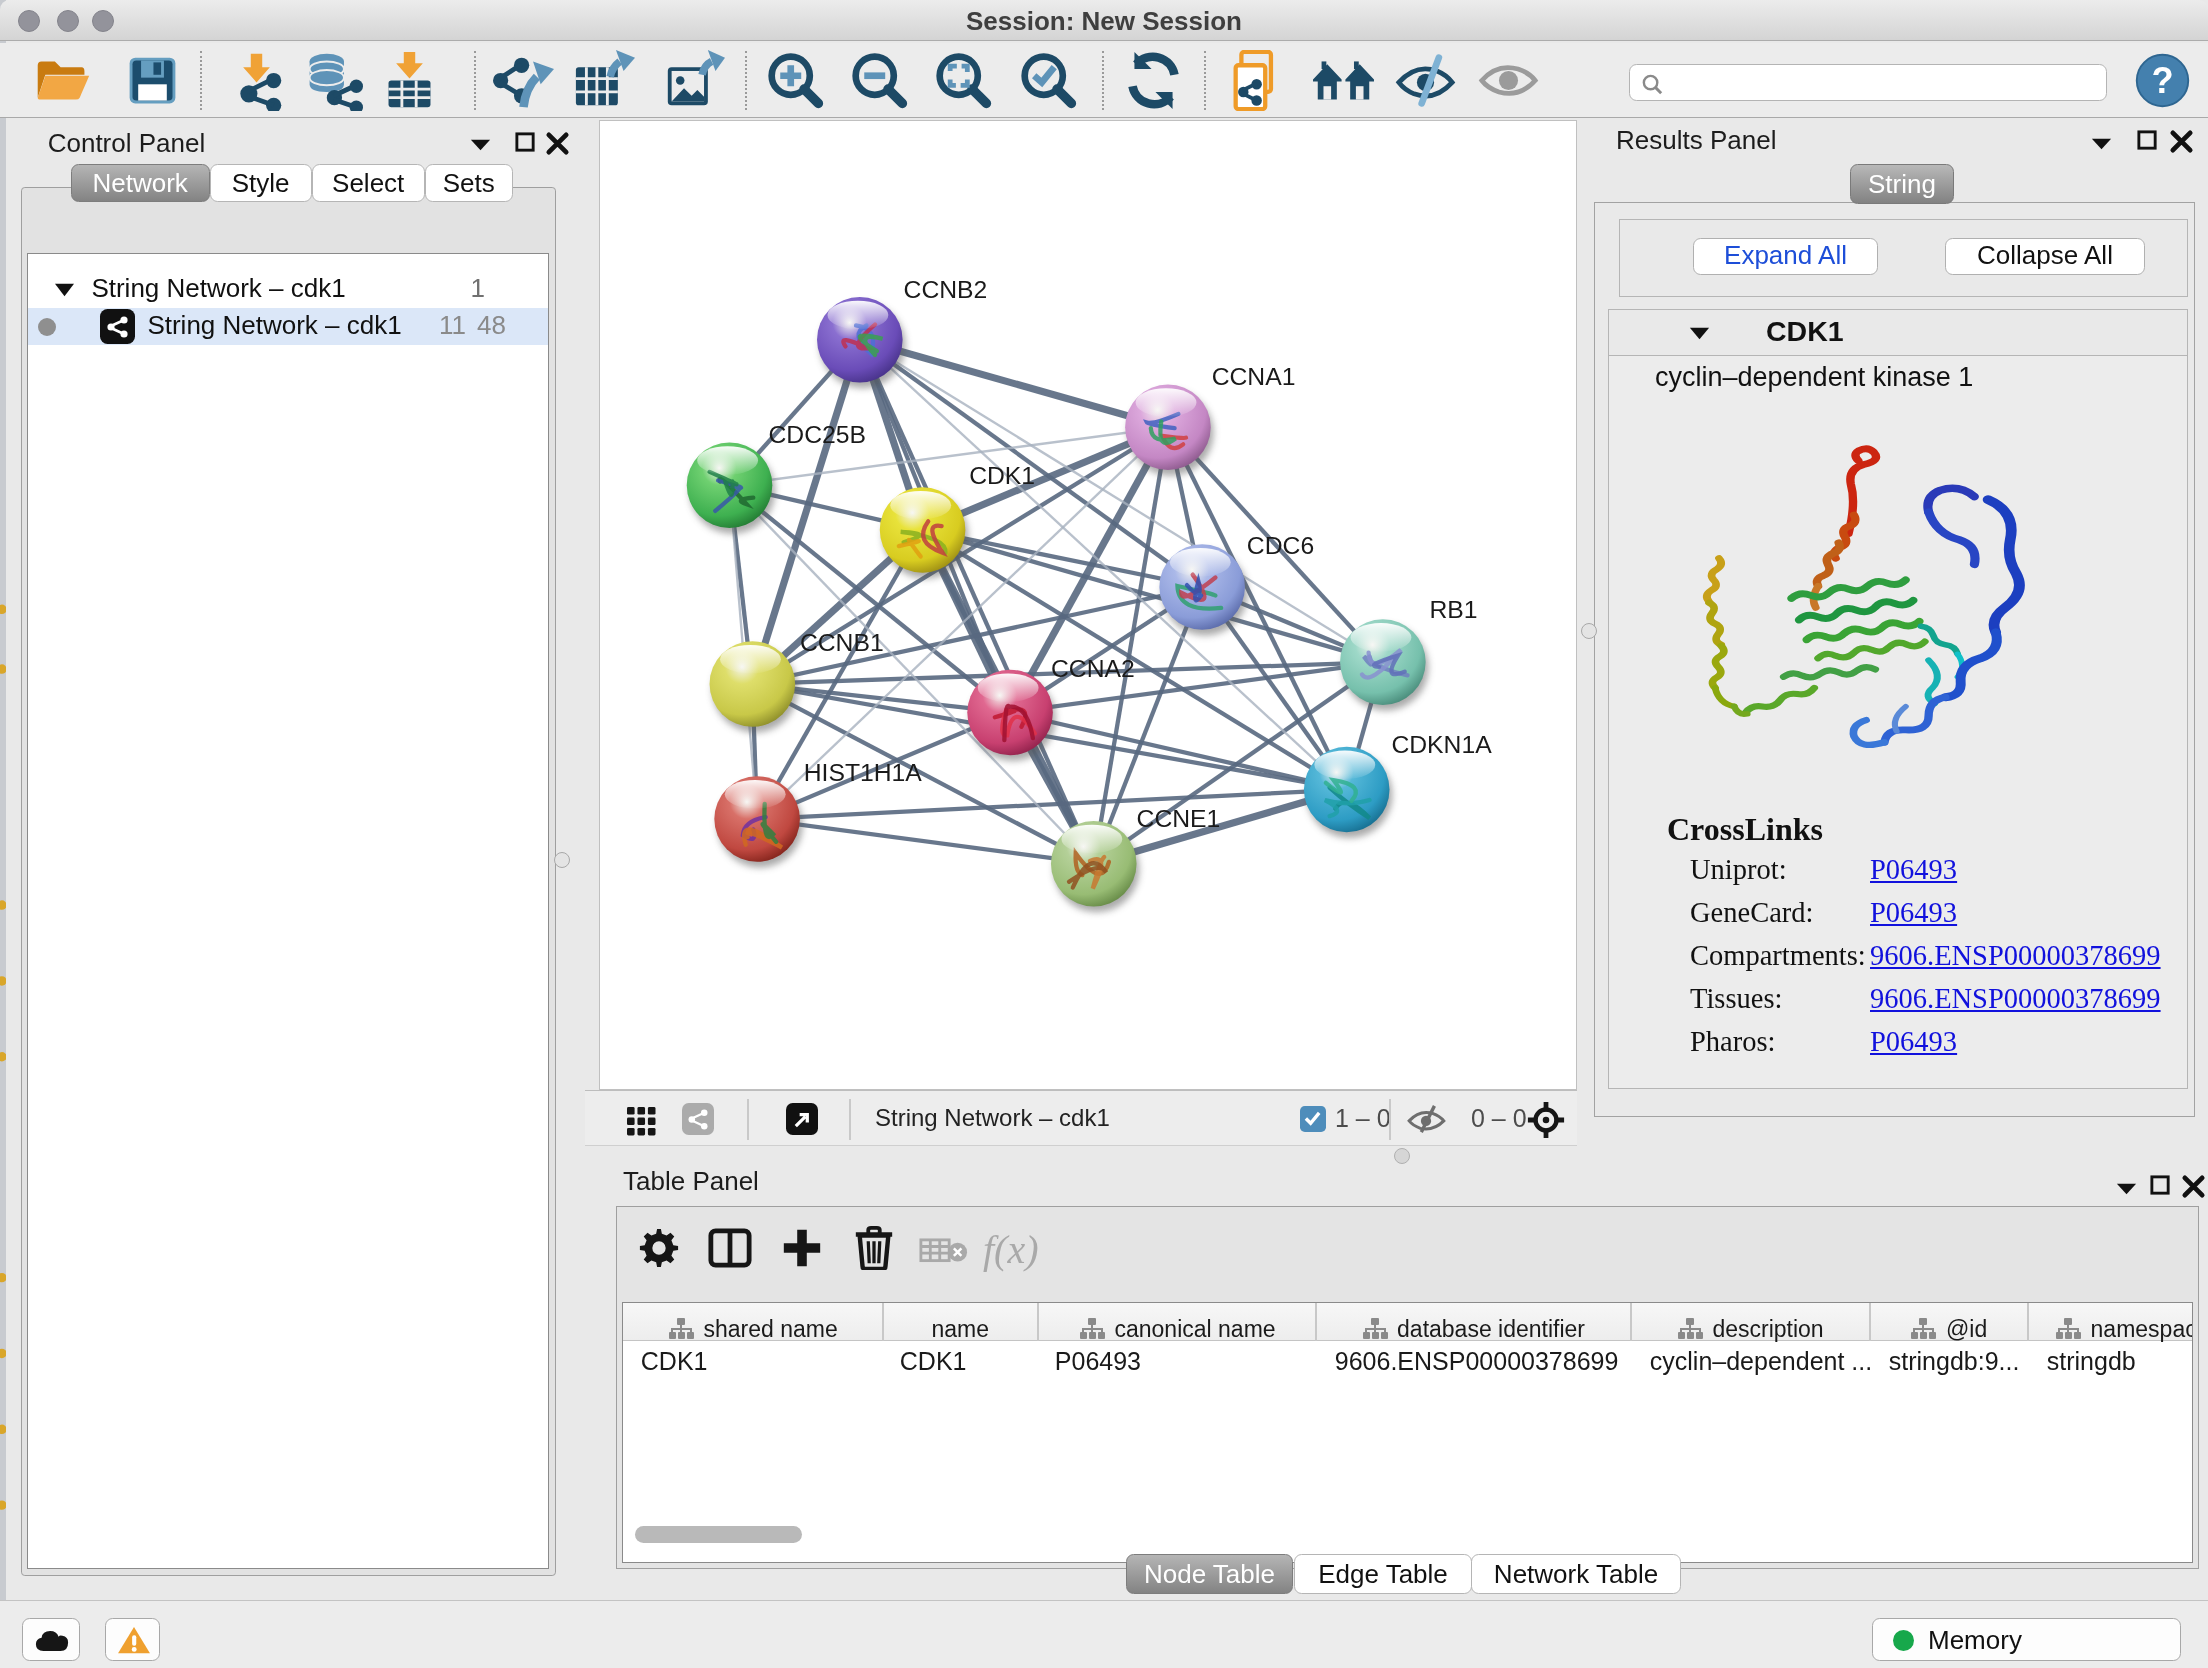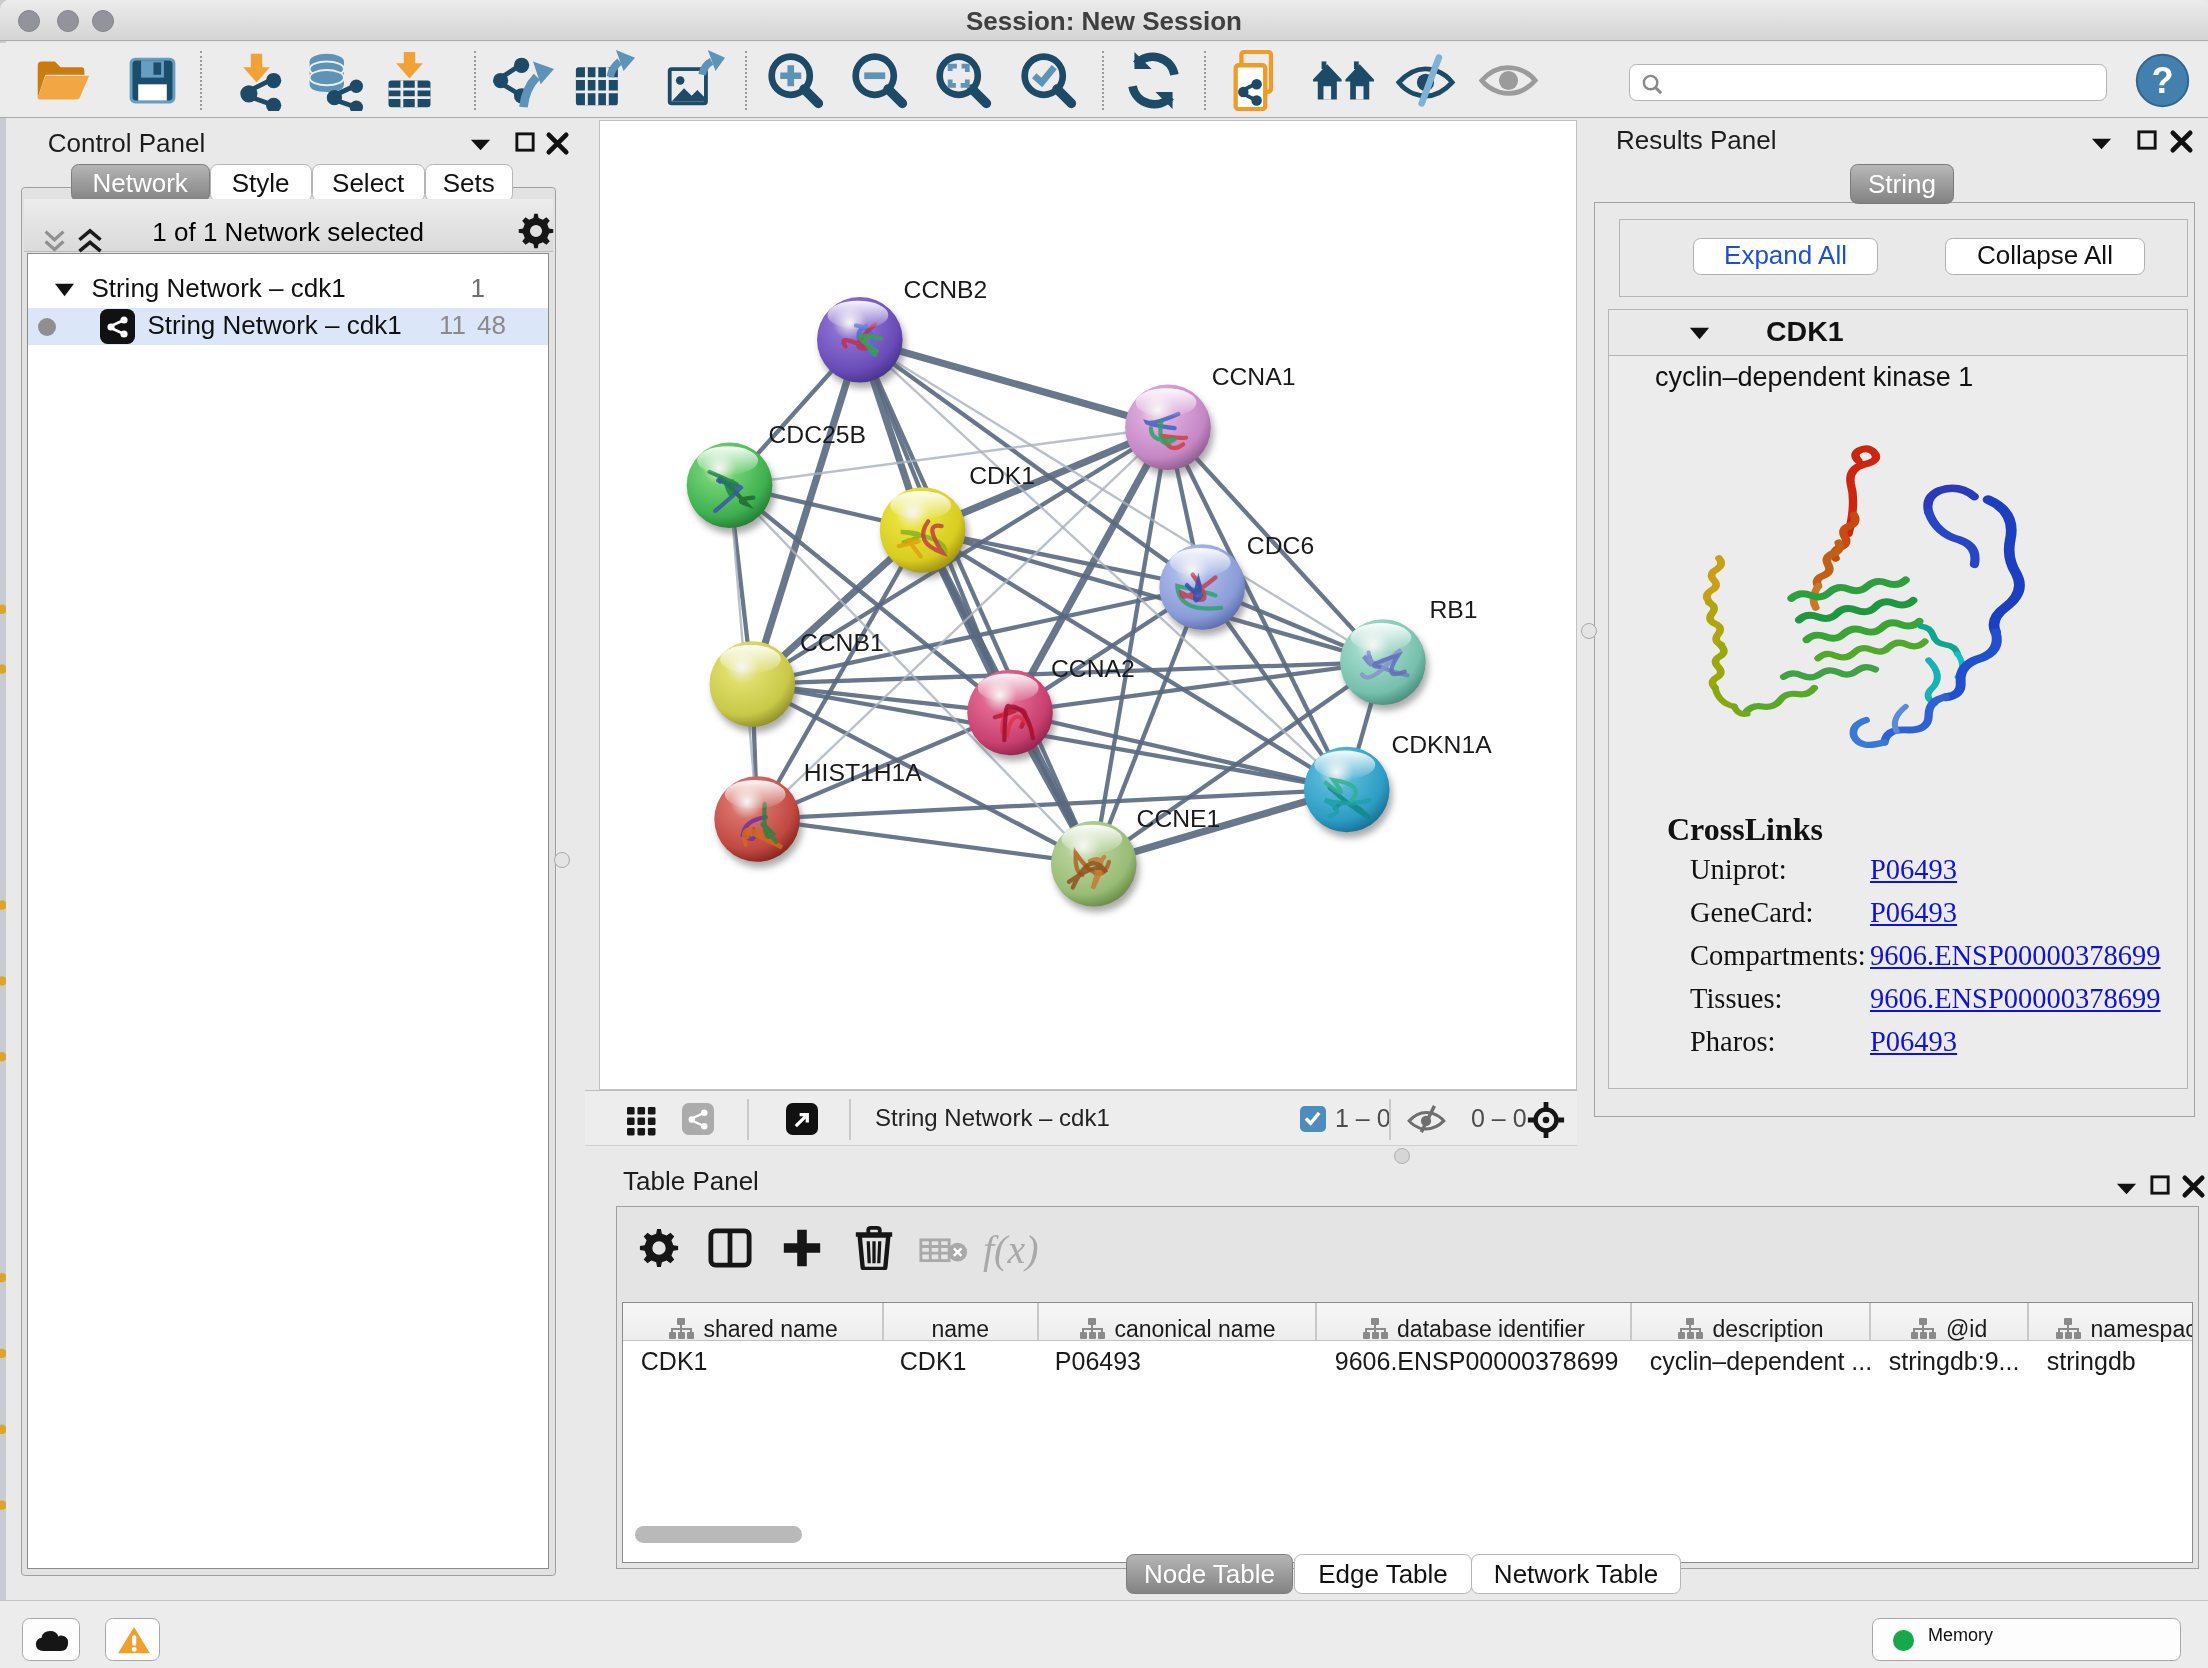--- a/index.html
+++ b/index.html
@@ -235,32 +235,20 @@
       <rect x="3" y="3" width="17" height="17" fill="none" stroke="#111" stroke-width="3"></rect>
     </svg>
   <svg class="abs" style="left:539px;top:10.5px" width="25" height="25" viewBox="0 0 26 26">
       <path d="M4 4 L22 22 M22 4 L4 22" stroke="#111" stroke-width="5" stroke-linecap="round"></path>
     </svg>
   <div id="cp-sub">
     <div class="tabbtn tabsel" style="left:49px;width:139px;">Network</div>
     <div class="tabbtn" style="left:188px;width:102px;">Style</div>
     <div class="tabbtn" style="left:290px;width:113px;">Select</div>
     <div class="tabbtn" style="left:403px;width:88px;">Sets</div>
-    <div id="cp-head">
-      <svg class="abs" style="left:17px;top:30px" width="27" height="25" viewBox="0 0 30 28">
-          <path d="M5 3 L15 12 L25 3 M5 14 L15 23 L25 14" stroke="#909090" stroke-width="3.6" fill="none"></path>
-        </svg>
-      <svg class="abs" style="left:51px;top:28.5px" width="30" height="27" viewBox="0 0 34 30">
-          <path d="M5 13 L17 3 L29 13 M5 26 L17 16 L29 26" stroke="#1a1a1a" stroke-width="4" fill="none"></path>
-        </svg>
-      <div style="position:absolute;left:0;right:0;top:18px;text-align:center;font-size:26px;">1 of 1 Network selected</div>
-      <svg class="abs" style="left:493px;top:12.4px" width="38" height="38" viewBox="0 0 44 44">
-          <path d="M22 4 L26 4 L27 9 L32 11 L36 8 L40 12 L37 16 L39 21 L44 22 L44 26 L39 27 L37 32 L40 36 L36 40 L32 37 L27 39 L26 44 L22 44 L21 39 L16 37 L12 40 L8 36 L11 32 L9 27 L4 26 L4 22 L9 21 L11 16 L8 12 L12 8 L16 11 L21 9 Z M24 17 A7 7 0 1 0 24 31 A7 7 0 1 0 24 17 Z" fill="#161616" fill-rule="evenodd" transform="translate(-2,-2)"></path>
-        </svg>
-    </div>
     <div id="cp-list">
       <div class="cprow" style="top:17px;">
         <svg class="abs" style="left:26px;top:9.5px" width="21" height="19" viewBox="0 0 22 20">
             <path d="M1 3 L21 3 L11 16 Z" fill="#111"></path>
           </svg>
         <span style="position:absolute;left:63px;top:1.9px;">String Network – cdk1</span>
         <span style="position:absolute;right:63px;top:1.9px;color:#707070;">1</span>
       </div>
       <div class="cprow" style="top:54px;background:#dbe7f8;">
         <span class="abs" style="left:9.5px;top:9.5px;width:18px;height:18px;border-radius:50%;background:#8f8f8f;"></span>
@@ -746,20 +734,20 @@
   </div>
   <div class="sbtn" style="left:105px;width:55px;">
     <svg style="position:absolute;left:9.5px;top:5.7px" width="36" height="30" viewBox="0 0 38 32">
         <path d="M19 2 L36 30 L2 30 Z" fill="#efa02f"></path>
         <rect x="17" y="11" width="4.4" height="11" rx="2" fill="#fff"></rect>
         <circle cx="19.2" cy="26" r="2.6" fill="#fff"></circle>
       </svg>
   </div>
   <div class="sbtn" style="left:1872px;width:309px;">
     <span class="abs" style="left:20px;top:10.5px;width:21px;height:21px;border-radius:50%;background:#17a84b;"></span>
-    <span class="abs" style="left:55px;top:5.7px;font-size:18px;color:#111;">Memory</span>
+    <span class="abs" style="left:55px;top:5.7px;font-size:26px;color:#111;">Memory</span>
   </div>
 </div>
 
 <div class="abs" style="left:554px;top:852px;width:16px;height:16px;border-radius:50%;background:#e4e4e4;border:1px solid #a8a8a8;"></div>
 <div class="abs" style="left:1581px;top:623px;width:16px;height:16px;border-radius:50%;background:#e4e4e4;border:1px solid #a8a8a8;"></div>
 <div class="abs" style="left:1394px;top:1148px;width:16px;height:16px;border-radius:50%;background:#d6d6d6;border:1px solid #b0b0b0;"></div>
 
 
 </body></html>

